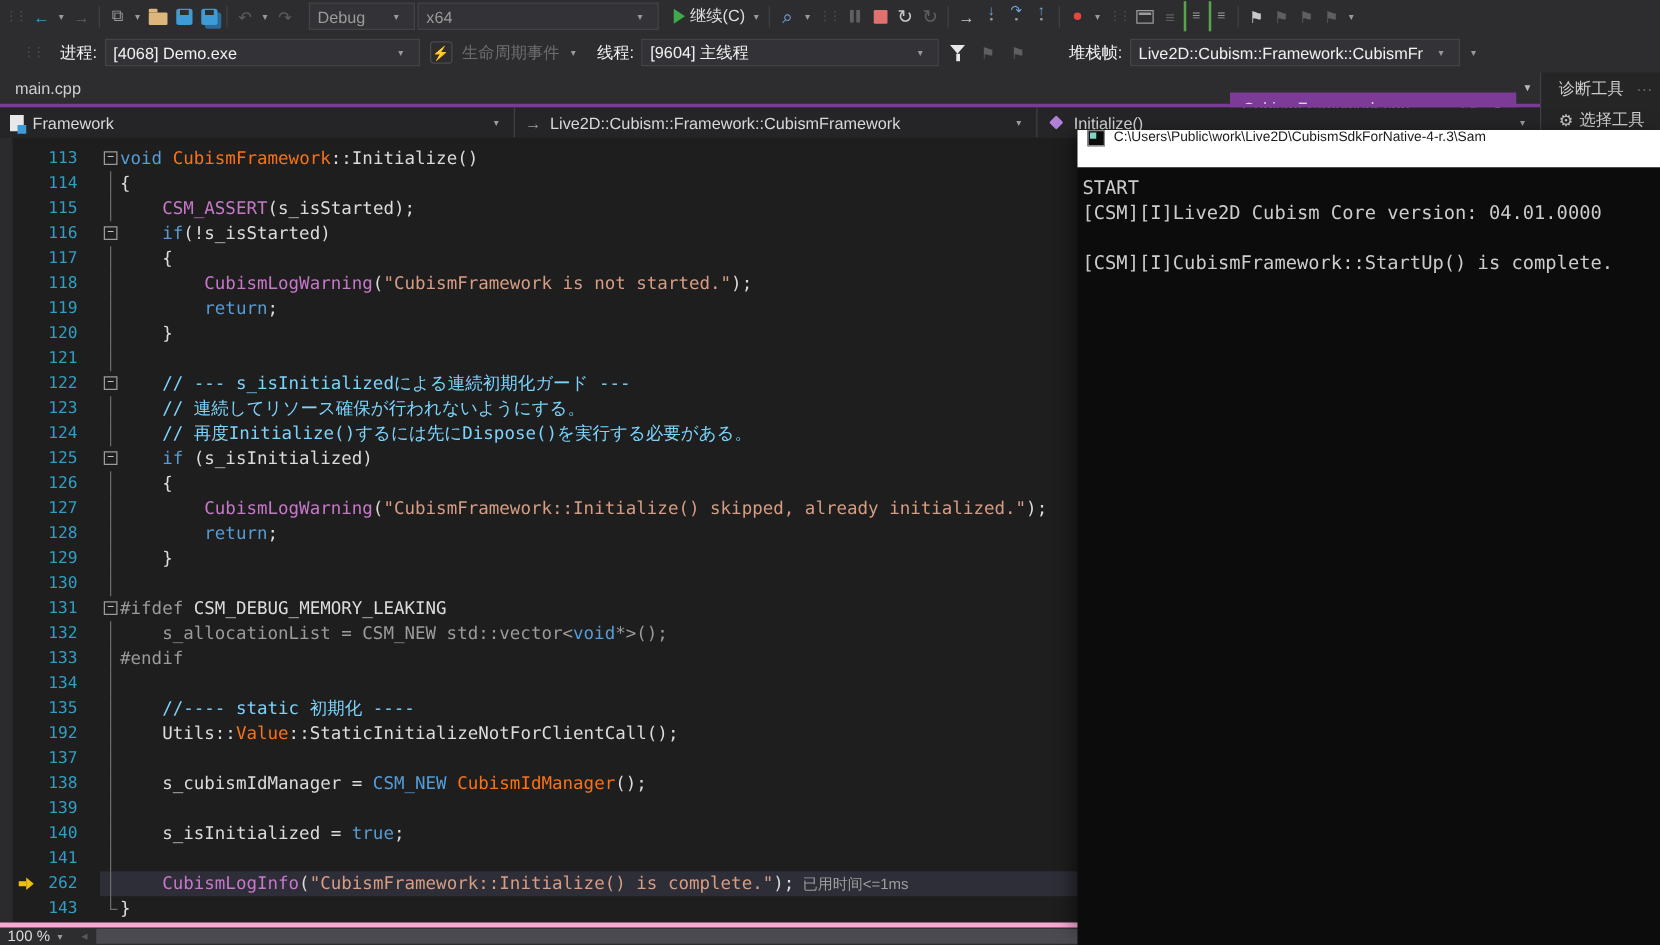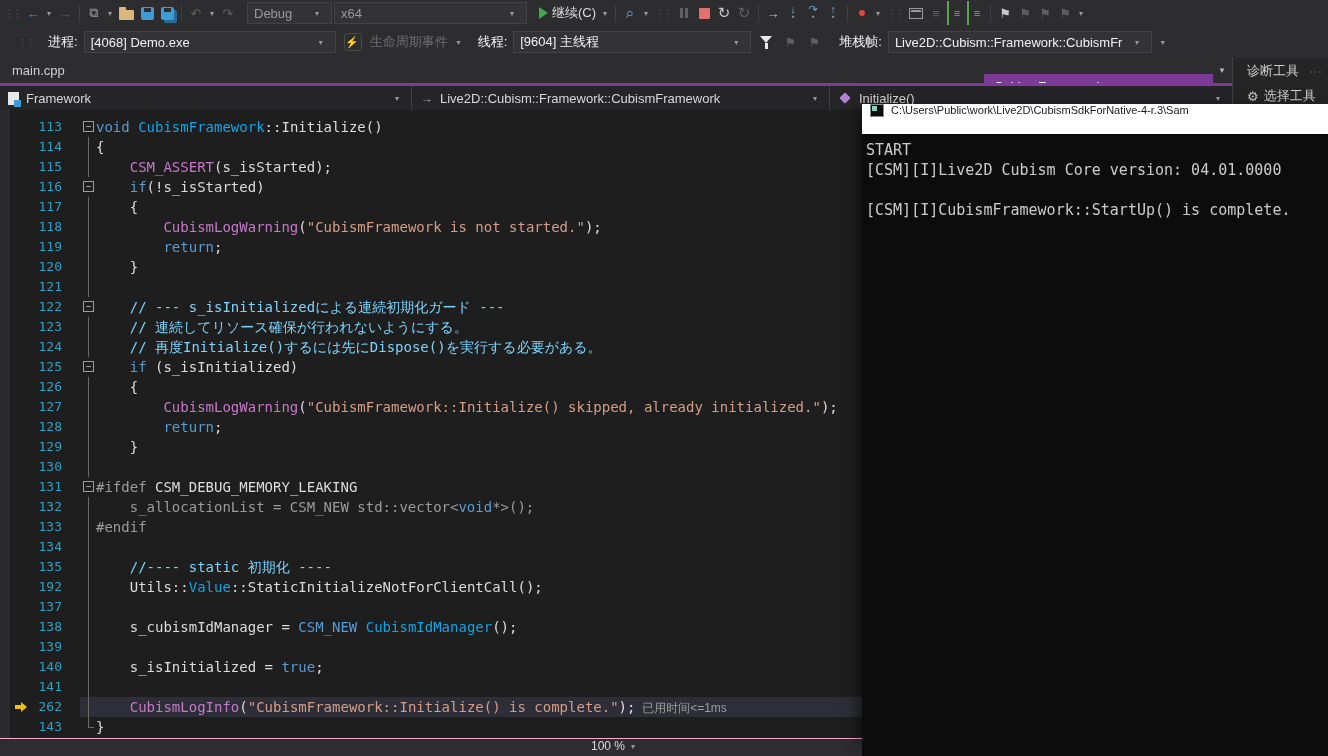--- a/index.html
+++ b/index.html
@@ -79,21 +79,21 @@
   .ln-margin{width:24px;display:flex;align-items:center;}
   .ln-num{width:28px;text-align:right;color:#2f9fc4;font-size:13px;}
   .ln-spacer{width:18px;}
   .ln-fold{width:16px;position:relative;}
   .code-area{flex:1;white-space:pre;}
   .current .code-area,.current .ln-fold{background:#2e2e38;}
   .fold-box{display:block;width:11px;height:11px;margin:4px 0 0 3px;border:1px solid #9b9b9b;
             color:#c8c8c8;font:9px/9px "DejaVu Sans Mono",monospace;text-align:center;background:#1e1e1e;}
   .guide-v{display:block;width:1px;height:20px;background:#6a6a6a;margin-left:8px;}
   .guide-end{display:block;width:6px;height:11px;border-left:1px solid #6a6a6a;border-bottom:1px solid #6a6a6a;margin-left:8px;}
-  .tk-kw{color:#569cd6;} .tk-d{color:#dcdcdc;} .tk-ty{color:#0ea5e9;} .tk-mc{color:#c678c8;}
+  .tk-kw{color:#569cd6;} .tk-d{color:#dcdcdc;} .tk-ty{color:#f97316;} .tk-mc{color:#c678c8;}
   .tk-st{color:#d69d85;} .tk-cm{color:#7dd3fc;} .tk-gr{color:#9b9b9b;}
   .perf-tip{color:#9d9d9d;font:12px/20px "Liberation Sans",sans-serif;}
   .cur-arrow-bar{width:6px;height:4px;background:#edc10f;margin-left:5px;}
   .cur-arrow-tri{width:0;height:0;border-top:5px solid transparent;border-bottom:5px solid transparent;border-left:6px solid #edc10f;}
 
   
   .right-panel{position:absolute;left:1232px;top:58px;width:96px;height:680px;background:#252526;
                border-left:1px solid #3f3f46;}
   .rp-title{display:flex;align-items:center;justify-content:space-between;height:26px;
             padding:0 6px 0 14px;color:#cccccc;font-size:13px;white-space:nowrap;overflow:hidden;}
@@ -107,21 +107,21 @@
   .con-title{height:30px;background:#ffffff;display:flex;color:#1a1a1a;
              font-size:11px;white-space:nowrap;overflow:hidden;}
   .con-ic{flex:none;width:14px;height:13px;border:1px solid #8a8a8a;background:#0c0c0c;
           position:relative;margin:0 7px 0 8px;}
   .con-ic::before{content:'';position:absolute;top:1px;left:1px;width:5px;height:5px;background:#7fd4c4;}
   .con-body{height:738px;background:#0c0c0c;padding:6px 0 0 4px;}
   .con-line{white-space:pre;height:20px;font:15px/20px "DejaVu Sans Mono",monospace;color:#cccccc;}
 
   
   .statusbar{position:absolute;left:0;top:738px;width:1232px;height:18px;background:#2d2d30;
-             border-top:1px solid #f9a8d4;display:flex;align-items:center;flex-direction:column;}
+             border-top:4px solid #f9a8d4;display:flex;align-items:center;}
   .zoomctl{display:flex;align-items:center;gap:6px;padding:0 6px;color:#dcdcdc;font-size:12px;}
   .sb-arrow{color:#5a5a5a;font-size:10px;padding:0 3px;}
   .sb-track{flex:1;height:18px;position:relative;}
   .sb-thumb{position:absolute;left:4px;top:3px;width:1078px;height:12px;background:#4a4a50;}
   .recorded{position:absolute;left:1232px;top:738px;width:96px;height:18px;background:#252526;
             border-left:1px solid #3f3f46;display:flex;align-items:center;gap:6px;padding-left:18px;
             color:#cccccc;font-size:12px;white-space:nowrap;overflow:hidden;}
   .rec-tri{width:0;height:0;border-top:5px solid transparent;border-bottom:5px solid transparent;border-left:6px solid #edc10f;}
   .rec-bar{width:5px;height:4px;background:#edc10f;}
 </style>
@@ -239,21 +239,21 @@
       <span class="caret">▾</span>
     </div>
     <span class="ti">
         <span class="funnel">
           <span class="ft"></span>
           <span class="fs"></span>
         </span>
       </span>
     <span class="ti dim">⚑</span>
     <span class="ti dim">⚑</span>
-    <span class="lbl" style="margin-left:10px">堆栈帧:</span>
+    <span class="lbl" style="margin-left:26px">堆栈帧:</span>
     <div class="combo lit" style="width:264px">
       <span class="cval">Live2D::Cubism::Framework::CubismFr</span>
       <span class="caret">▾</span>
     </div>
     <span class="ti caret">▾</span>
   </div>
 
   <div class="tabrow">
     <div class="tab-inactive">
       <span>main.cpp</span>

